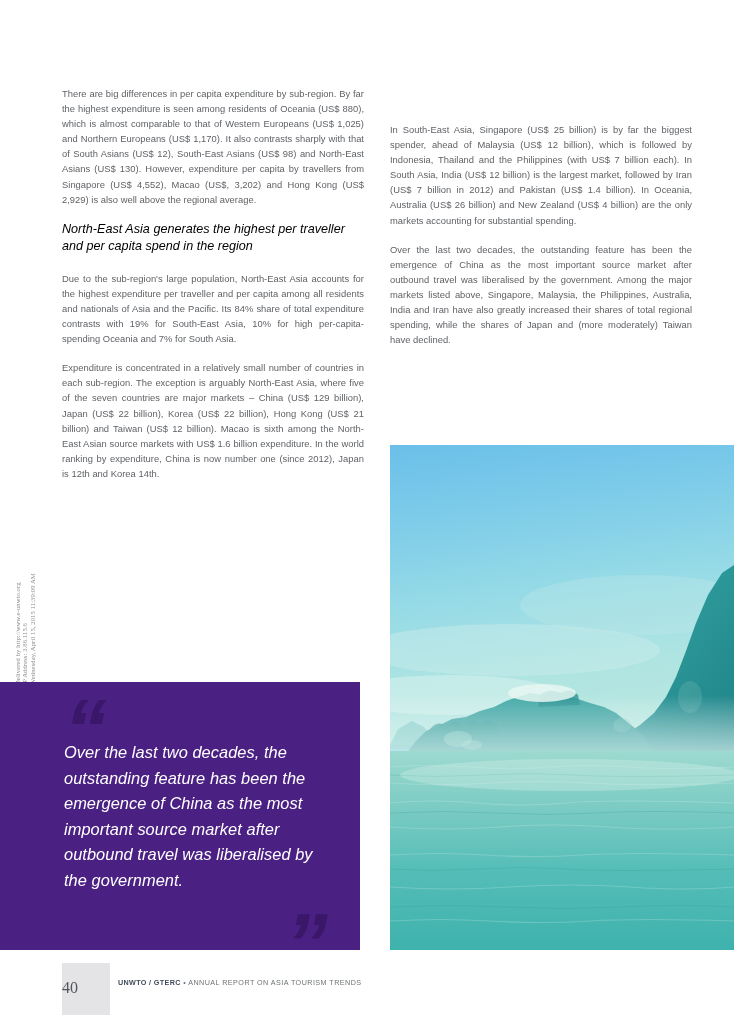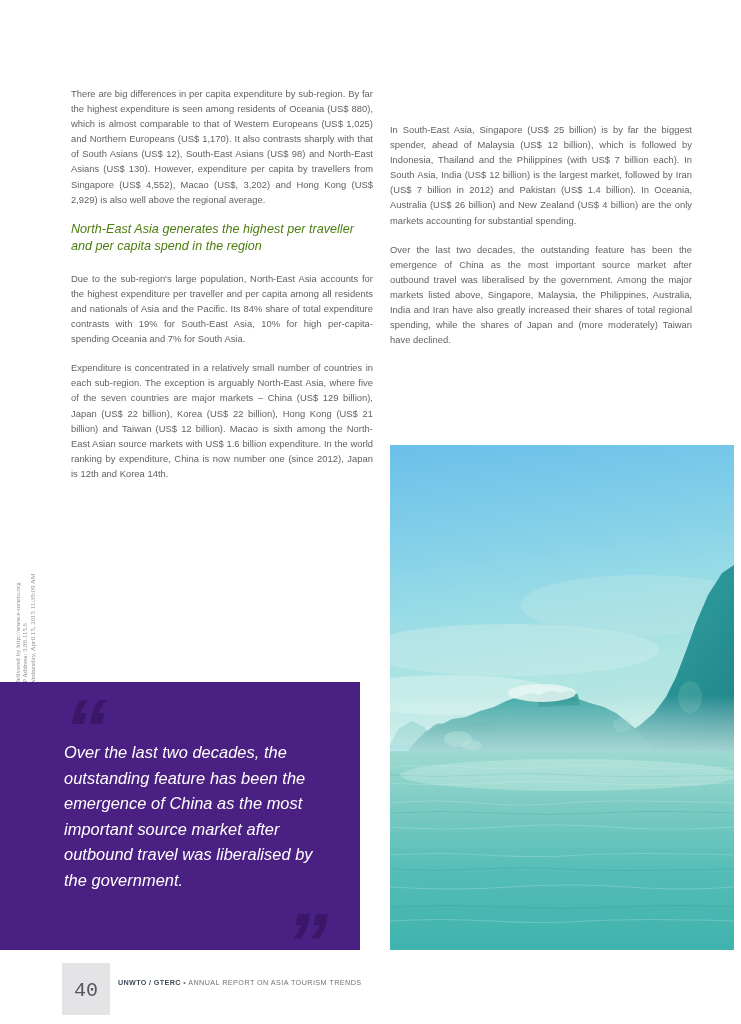--- a/index.html
+++ b/index.html
@@ -44,39 +44,39 @@
     white-space: nowrap;
     font-family: "Liberation Serif", serif;
   }
 
   
   .col {
     position: absolute;
     top: 86px;
     width: 302px;
   }
-  .col-left  { left: 71px; }
+  .col-left  { left: 62px; }
   .col-right { left: 390px; margin-top: 36px; }
 
   p.body-text {
     margin: 0 0 14px 0;
     font-size: 9.4px;
     line-height: 15.1px;
     color: #5f6266;
     text-align: justify;
     letter-spacing: 0.02px;
   }
 
   h2.subhead {
     margin: 8px 0 15px 0;
     font-size: 12.6px;
     line-height: 17.5px;
     font-style: italic;
     font-weight: normal;
-    color: #4d7c0f;
+    color: #000000;
     letter-spacing: 0.01px;
   }
 
   
   .photo {
     position: absolute;
     left: 390px;
     top: 445px;
     width: 344px;
     height: 505px;
@@ -137,24 +137,23 @@
     left: 62px;
     top: 963px;
     width: 48px;
     height: 52px;
     background: #e4e4e6;
   }
   .pagenum {
     position: absolute;
     left: 0; right: 0;
     top: 16px;
-    text-align: center;
-    font-size: 20px;
+    font-size: 16px;
     color: #54565a;
-    font-family: Liberation Mono, monospace;
+    font-family: Liberation Serif, serif;
   }
   .footer-text {
     position: absolute;
     left: 118px;
     top: 978px;
     font-size: 7.2px;
     letter-spacing: 0.45px;
     color: #6e7276;
     white-space: nowrap;
   }

